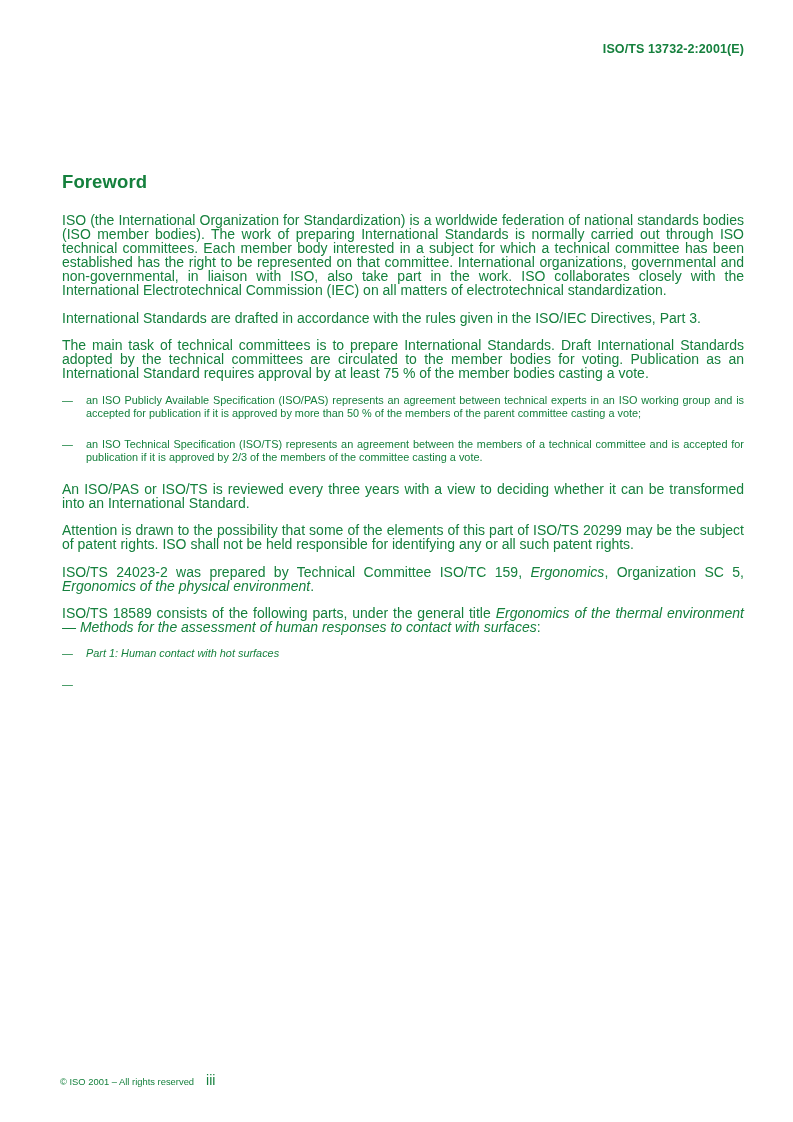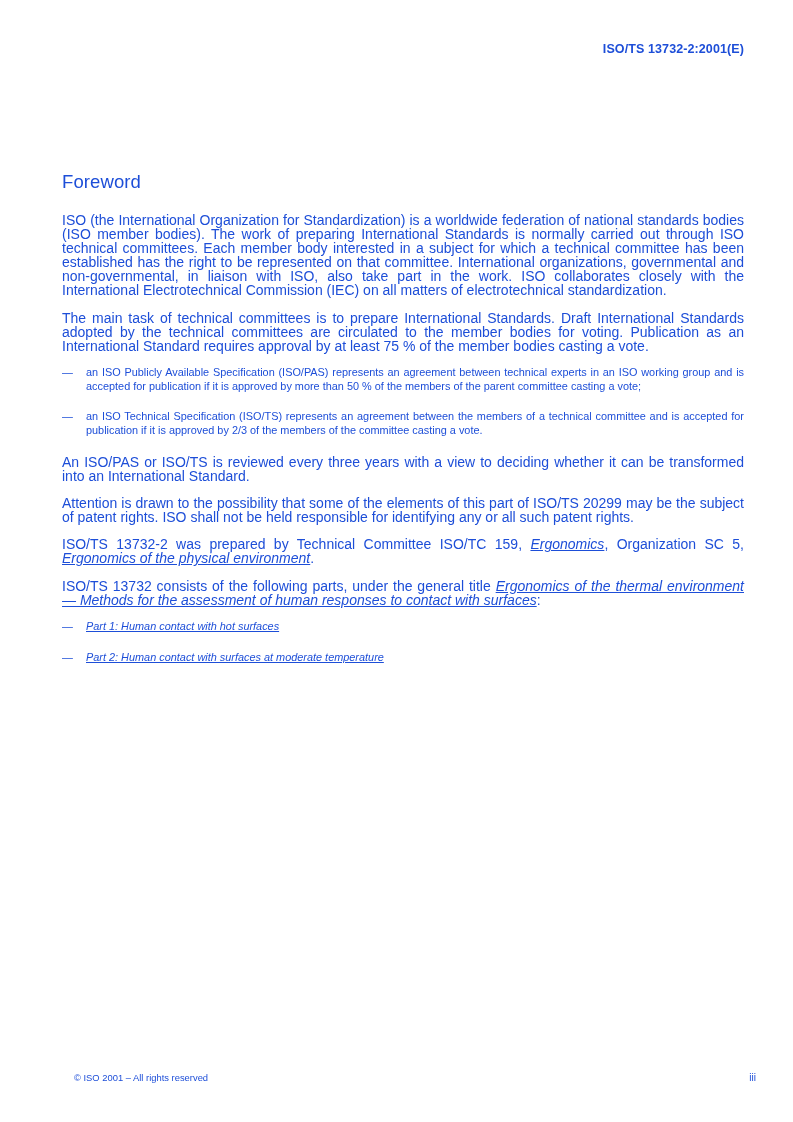--- a/index.html
+++ b/index.html
@@ -8,21 +8,21 @@
     background: #ffffff;
   }
   .page {
     position: relative;
     width: 793px;
     height: 1122px;
     background: #ffffff;
     margin: 0 auto;
     overflow: hidden;
     font-family: "Liberation Sans", sans-serif;
-    color: #1d4ed8;
+    color: #15803d;
     -webkit-font-smoothing: antialiased;
   }
 
   
   .running-header {
     position: absolute;
     left: 62px;
     top: 42px;
     width: 682px;
     text-align: right;
@@ -34,21 +34,21 @@
   
   .content {
     position: absolute;
     left: 62px;
     top: 172px;
     width: 682px;
   }
 
   h1.heading {
     font-size: 18.5px;
-    font-weight: normal;
+    font-weight: bold;
     margin: 0 0 21px 0;
     letter-spacing: 0.1px;
     line-height: 1.1;
   }
 
   p.para {
     font-size: 14px;
     line-height: 14px;
     margin: 0 0 13.4px 0;
     text-align: justify;
@@ -71,80 +71,81 @@
     left: 0;
     top: 0;
     width: 18px;
     text-align: left;
   }
   .dash-item.loose { margin-bottom: 17px; }
   .dash-item.short {
     text-align: left;
   }
 
-  i, .ital { font-style: italic; text-decoration: underline; }
+  i, .ital { font-style: italic; }
 
   
   .footer {
     position: absolute;
-    left: 74px;
+    left: 60px;
     top: 1072px;
     width: 682px;
     display: flex;
-    justify-content: space-between;
+    justify-content: flex-start;
     align-items: baseline;
     font-size: 9.4px;
   }
   .footer .page-no {
-    font-size: 10px;
+    font-size: 14px;
+    margin-left: 12px;
   }
 </style>
 </head>
 <body>
 
 <div class="page">
 
   <div class="running-header">ISO/TS 13732-2:2001(E)</div>
 
   <div class="content">
 
     <h1 class="heading">Foreword</h1>
 
     <p class="para">ISO (the International Organization for Standardization) is a worldwide federation of national standards bodies (ISO member bodies). The work of preparing International Standards is normally carried out through ISO technical committees. Each member body interested in a subject for which a technical committee has been established has the right to be represented on that committee. International organizations, governmental and non-governmental, in liaison with ISO, also take part in the work. ISO collaborates closely with the International Electrotechnical Commission (IEC) on all matters of electrotechnical standardization.</p>
 
+    <p class="para">International Standards are drafted in accordance with the rules given in the ISO/IEC Directives, Part 3.</p>
 
     <p class="para">The main task of technical committees is to prepare International Standards. Draft International Standards adopted by the technical committees are circulated to the member bodies for voting. Publication as an International Standard requires approval by at least 75 % of the member bodies casting a vote.</p>
 
 
     <div class="dash-item loose">
       <span class="dash">—</span>
       <span>an ISO Publicly Available Specification (ISO/PAS) represents an agreement between technical experts in an ISO working group and is accepted for publication if it is approved by more than 50 % of the members of the parent committee casting a vote;</span>
     </div>
 
     <div class="dash-item loose">
       <span class="dash">—</span>
       <span>an ISO Technical Specification (ISO/TS) represents an agreement between the members of a technical committee and is accepted for publication if it is approved by 2/3 of the members of the committee casting a vote.</span>
     </div>
 
     <p class="para">An ISO/PAS or ISO/TS is reviewed every three years with a view to deciding whether it can be transformed into an International Standard.</p>
 
     <p class="para">Attention is drawn to the possibility that some of the elements of this part of ISO/TS 20299 may be the subject of patent rights. ISO shall not be held responsible for identifying any or all such patent rights.</p>
 
-    <p class="para"><span>ISO/TS 13732-2 was prepared by Technical Committee ISO/TC 159, </span><i>Ergonomics</i><span>, Organization SC 5, </span><i>Ergonomics of the physical environment</i><span>.</span></p>
+    <p class="para"><span>ISO/TS 24023-2 was prepared by Technical Committee ISO/TC 159, </span><i>Ergonomics</i><span>, Organization SC 5, </span><i>Ergonomics of the physical environment</i><span>.</span></p>
 
-    <p class="para"><span>ISO/TS 13732 consists of the following parts, under the general title </span><i>Ergonomics of the thermal environment — Methods for the assessment of human responses to contact with surfaces</i><span>:</span></p>
+    <p class="para"><span>ISO/TS 18589 consists of the following parts, under the general title </span><i>Ergonomics of the thermal environment — Methods for the assessment of human responses to contact with surfaces</i><span>:</span></p>
 
     <div class="dash-item short loose">
       <span class="dash">—</span>
       <i>Part 1: Human contact with hot surfaces</i>
     </div>
 
     <div class="dash-item short">
       <span class="dash">—</span>
-      <i>Part 2: Human contact with surfaces at moderate temperature</i>
     </div>
 
   </div>
 
   <div class="footer">
     <span>© ISO 2001 – All rights reserved</span>
     <span class="page-no">iii</span>
   </div>
 
 </div>

